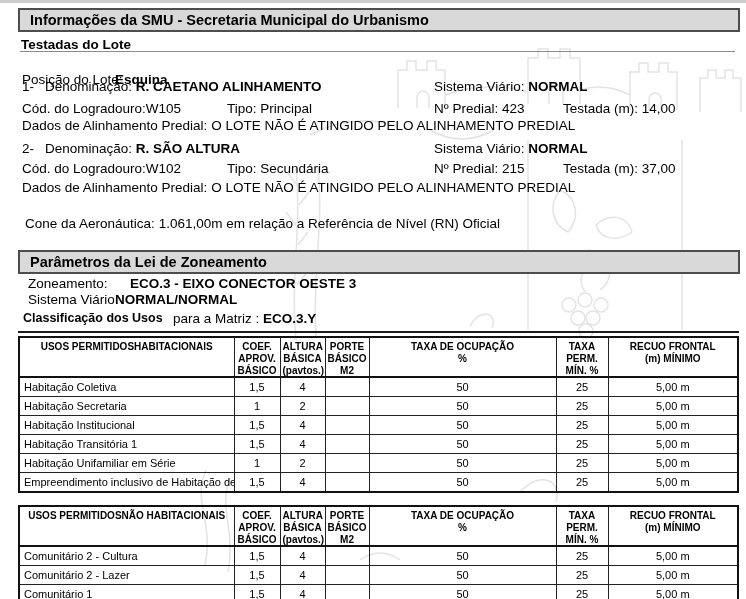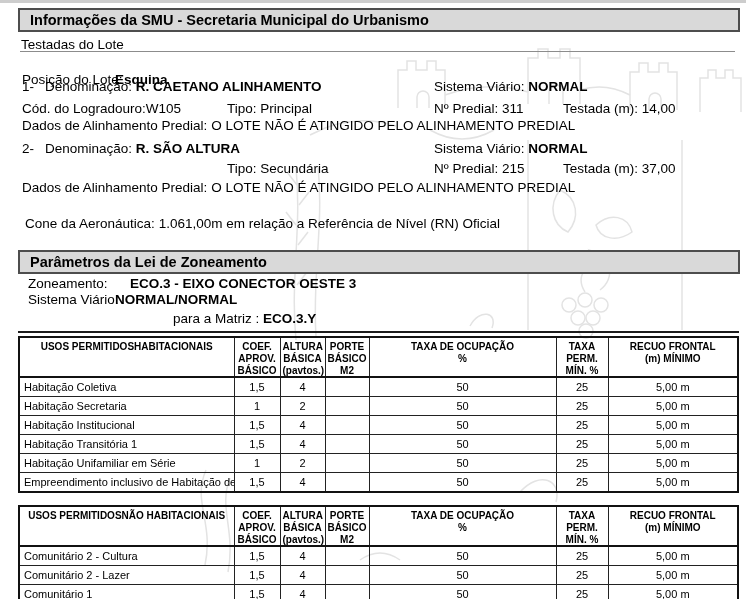--- a/index.html
+++ b/index.html
@@ -9,21 +9,21 @@
   }
   .topstrip{position:absolute;top:0;left:0;width:746px;height:3px;background:#cdcdcd;}
   .watermark{position:absolute;top:0;left:0;width:746px;height:599px;pointer-events:none;}
   .bar{
     position:absolute;left:18px;width:708px;height:20px;background:#d9d9d9;
     border:2px solid #4d4d4d;font-weight:bold;font-size:14.5px;line-height:20px;
     padding-left:10px;white-space:nowrap;
   }
   #bar-smu{top:8px;}
   #bar-zone{top:250px;}
-  .h2{position:absolute;left:21px;top:37px;font-weight:normal;font-size:13.5px;white-space:nowrap;}
+  .h2{position:absolute;left:21px;top:37px;font-weight:bold;font-size:13.5px;white-space:nowrap;}
   .rule{position:absolute;left:20px;width:715px;height:1px;background:#8c8c8c;}
   #rule-testadas{top:51px;}
   .thick-rule{position:absolute;left:18px;width:721px;height:2px;background:#1c1c1c;top:331px;}
   .line{position:absolute;left:0;width:746px;height:17px;font-size:13.5px;white-space:nowrap;}
   .line > span{position:absolute;top:0;white-space:nowrap;}
   .b{font-weight:bold;}
   .small-bold{font-size:12.5px;font-weight:bold;}
   table{
     position:absolute;left:18px;width:719px;border-collapse:collapse;table-layout:fixed;
     background:transparent;
@@ -104,33 +104,34 @@
   </div>
 
   <div class="line" style="top:79px">
     <span style="left:22px">1-</span>
     <span style="left:45px"><span>Denominação:</span> <span class="b">R. CAETANO ALINHAMENTO</span></span>
     <span style="left:434px"><span>Sistema Viário:</span> <span class="b">NORMAL</span></span>
   </div>
   <div class="line" style="top:101px">
     <span style="left:22px"><span>Cód. do Logradouro:</span><span>W105</span></span>
     <span style="left:227px"><span>Tipo:</span> <span>Principal</span></span>
-    <span style="left:434px"><span>Nº Predial:</span> <span>311</span></span>
+    <span style="left:434px"><span>Nº Predial:</span> <span>423</span></span>
     <span style="left:563px"><span>Testada (m):</span> <span>14,00</span></span>
   </div>
   <div class="line" style="top:118px">
     <span style="left:22px"><span>Dados de Alinhamento Predial:</span> <span>O LOTE NÃO É ATINGIDO PELO ALINHAMENTO PREDIAL</span></span>
   </div>
 
   <div class="line" style="top:141px">
     <span style="left:22px">2-</span>
     <span style="left:45px"><span>Denominação:</span> <span class="b">R. SÃO ALTURA</span></span>
     <span style="left:434px"><span>Sistema Viário:</span> <span class="b">NORMAL</span></span>
   </div>
   <div class="line" style="top:161px">
+    <span style="left:22px"><span>Cód. do Logradouro:</span><span>W102</span></span>
     <span style="left:227px"><span>Tipo:</span> <span>Secundária</span></span>
     <span style="left:434px"><span>Nº Predial:</span> <span>215</span></span>
     <span style="left:563px"><span>Testada (m):</span> <span>37,00</span></span>
   </div>
   <div class="line" style="top:180px">
     <span style="left:22px"><span>Dados de Alinhamento Predial:</span> <span>O LOTE NÃO É ATINGIDO PELO ALINHAMENTO PREDIAL</span></span>
   </div>
 
   <div class="line" style="top:216px">
     <span style="left:25px"><span>Cone da Aeronáutica:</span> <span>1.061,00m em relação a Referência de Nível (RN) Oficial</span></span>
@@ -142,20 +143,21 @@
 
   <div class="line" style="top:276px">
     <span style="left:28px">Zoneamento:</span>
     <span style="left:130px" class="b">ECO.3 - EIXO CONECTOR OESTE 3</span>
   </div>
   <div class="line" style="top:292px">
     <span style="left:28px">Sistema Viário:</span>
     <span style="left:115px" class="b">NORMAL/NORMAL</span>
   </div>
   <div class="line" style="top:311px">
+    <span style="left:23px" class="small-bold">Classificação dos Usos</span>
     <span style="left:173px"><span>para a Matriz :</span> <span class="b">ECO.3.Y</span></span>
   </div>
 
   <div class="thick-rule"></div>
 
   <table id="table-1">
     <colgroup>
       <col style="width:215px">
         <col style="width:46px">
         <col style="width:45px">

